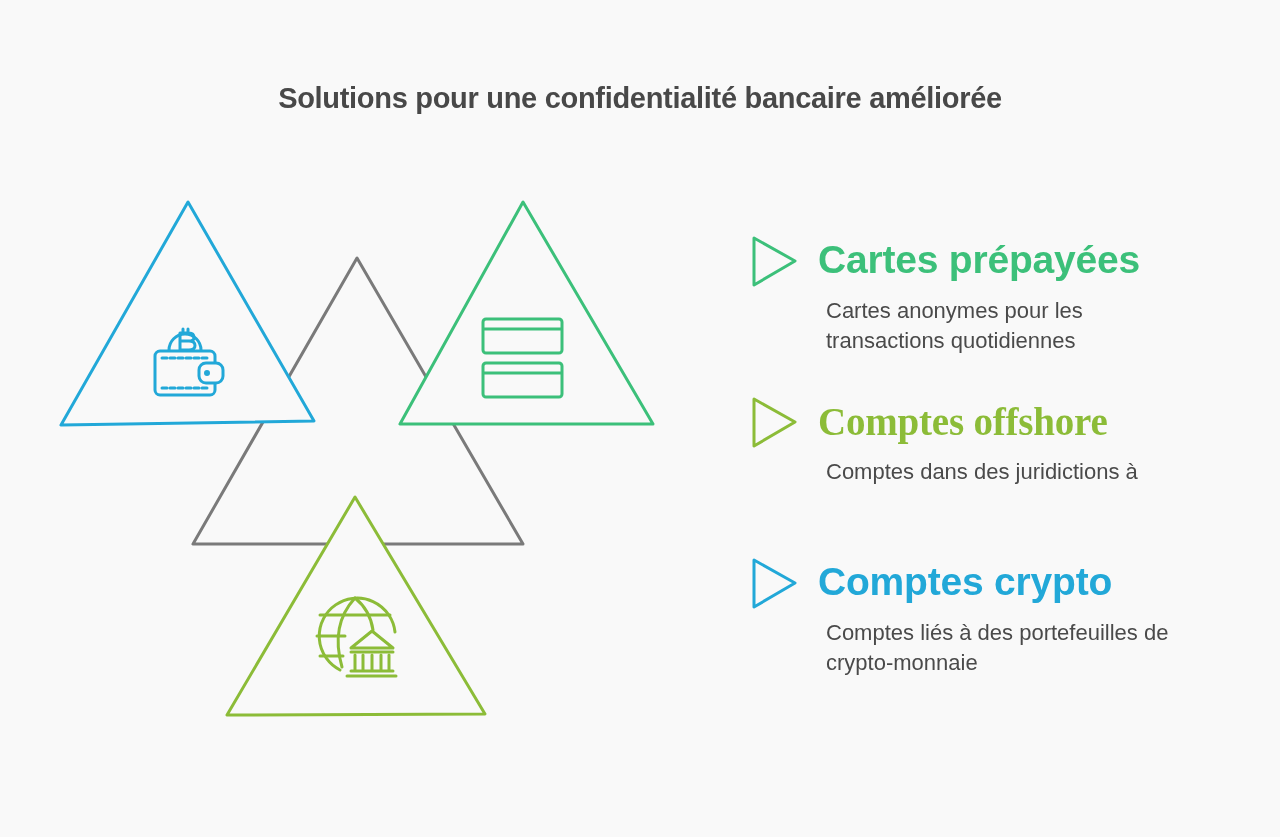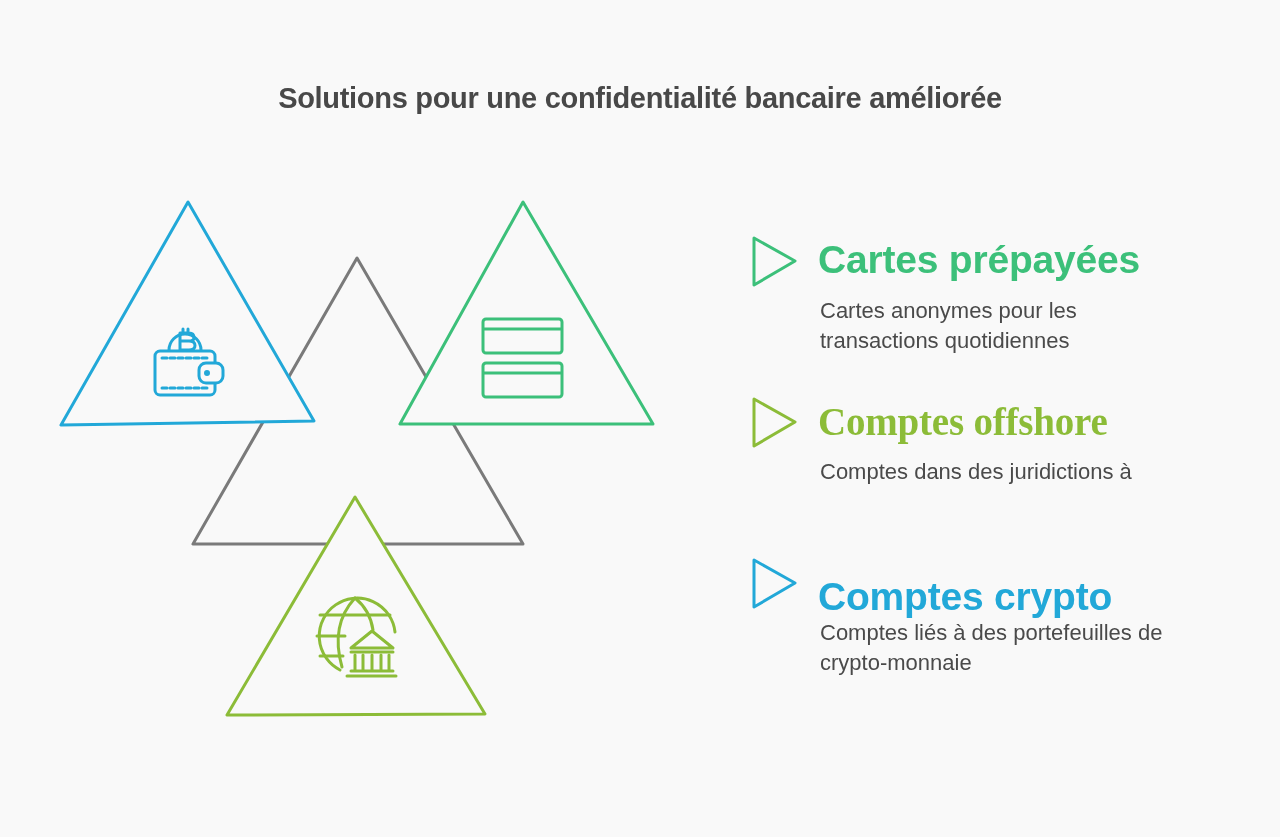--- a/index.html
+++ b/index.html
@@ -44,21 +44,21 @@
       position: absolute;
       left: 66px;
       top: 2px;
       font-size: 39px;
       font-weight: bold;
       white-space: nowrap;
       letter-spacing: -0.2px;
     }
     .item .desc {
       position: absolute;
-      left: 68px;
+      left: 74px;
       top: 60px;
       width: 420px;
       font-size: 22px;
       line-height: 30px;
       color: #4a4a4a;
     }
   </style>
 </head>
 <body>
 
@@ -140,18 +140,18 @@
   <div class="heading" style="color:#8cbc38;font-family:Liberation Serif, serif;">Comptes offshore</div>
   <div class="desc">
     <div>Comptes dans des juridictions à</div>
   </div>
 </div>
 
 <div class="item" style="top:558px;">
   <svg class="marker" width="48" height="52" viewBox="0 0 48 52">
     <polygon points="2,2 43,25 2,49" fill="none" stroke="#22a8d8" stroke-width="3" stroke-linejoin="round"></polygon>
   </svg>
-  <div class="heading" style="color:#22a8d8;margin-top:15px;">Comptes crypto</div>
+  <div class="heading" style="color:#22a8d8;">Comptes crypto</div>
   <div class="desc">
     <div>Comptes liés à des portefeuilles de</div>
     <div>crypto-monnaie</div>
   </div>
 </div>
 
 </body></html>

